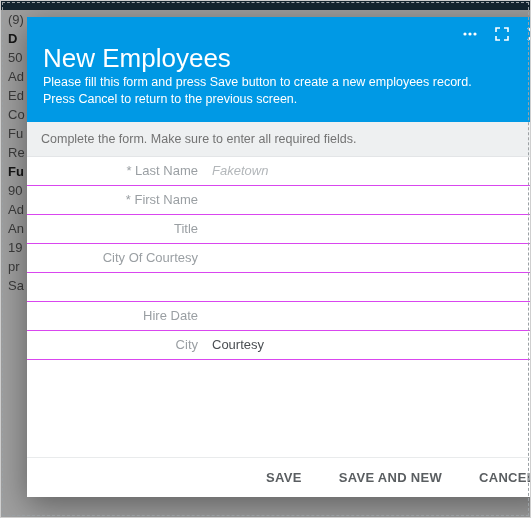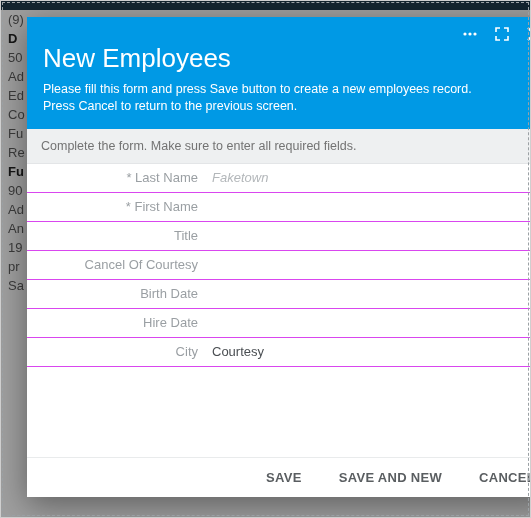--- a/index.html
+++ b/index.html
@@ -19,21 +19,21 @@
   }
   .modal .header {
     background: #0099e5;
     color: #fff;
     padding: 8px 16px 14px 16px;
     position: relative;
   }
   .modal .header .icons { position: absolute; top: 8px; right: 10px; display: flex; gap: 14px; align-items: center; }
   .modal .header .icons .icn { width: 18px; height: 18px; display:flex; align-items:center; justify-content:center; cursor:pointer; }
   .modal .header h1 { font-weight: 300; font-size: 26px; margin-top: 18px; }
-  .modal .header p { font-size: 12.5px; line-height: 1.35; margin-top: 7px; max-width: 430px; font-weight: 400; }
+  .modal .header p { font-size: 12.5px; line-height: 1.35; margin-top: 0; max-width: 430px; font-weight: 400; }
   .modal .hint {
     background: #eef0f1;
     color: #737373;
     font-size: 12.5px;
     padding: 10px 14px;
     border-bottom: 1px solid #e3e5e7;
   }
   .modal .form {
     flex: 1 1 auto;
     overflow-y: auto;
@@ -144,25 +144,24 @@
       <div class="value placeholder">Faketown</div>
     </div>
     <div class="row">
       <div class="label">* First Name</div>
     </div>
     <div class="row">
       <div class="label">Title</div>
       <div class="value"></div>
     </div>
     <div class="row">
-      <div class="label">Cancel Of Courtesy</div>
+      <div class="label">City Of Courtesy</div>
       <div class="value"></div>
     </div>
     <div class="row">
-      <div class="label">Birth Date</div>
       <div class="value"></div>
     </div>
     <div class="row">
       <div class="label">Hire Date</div>
       <div class="value"></div>
     </div>
     <div class="row">
       <div class="label">City</div>
       <div class="value">Courtesy</div>
     </div>

